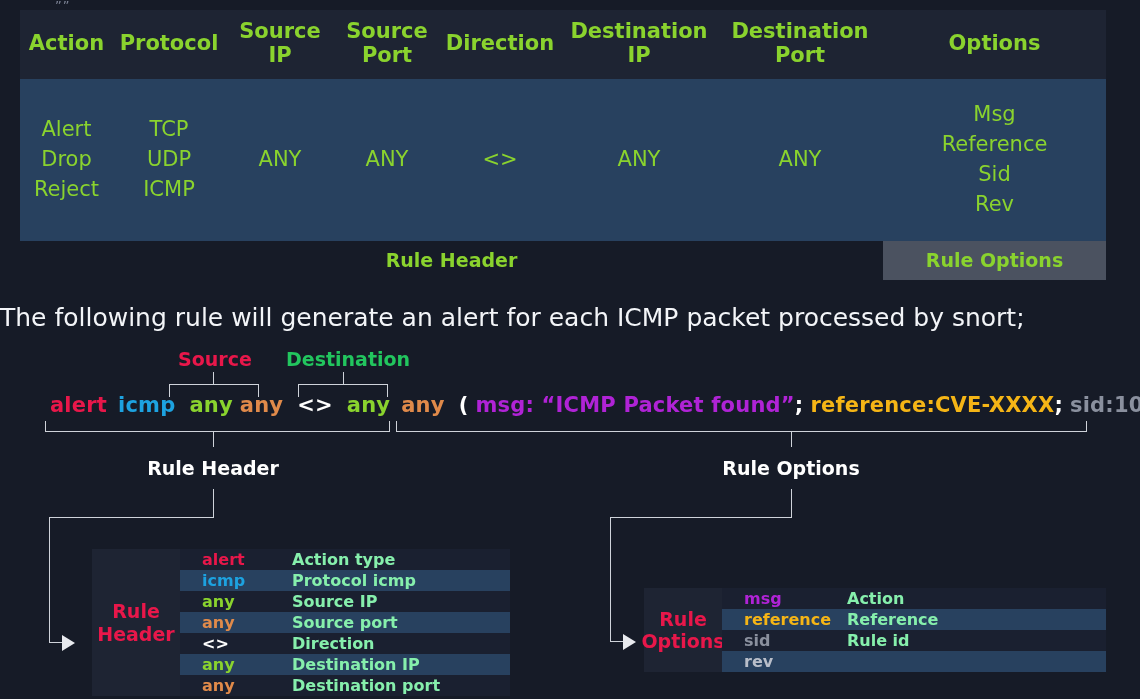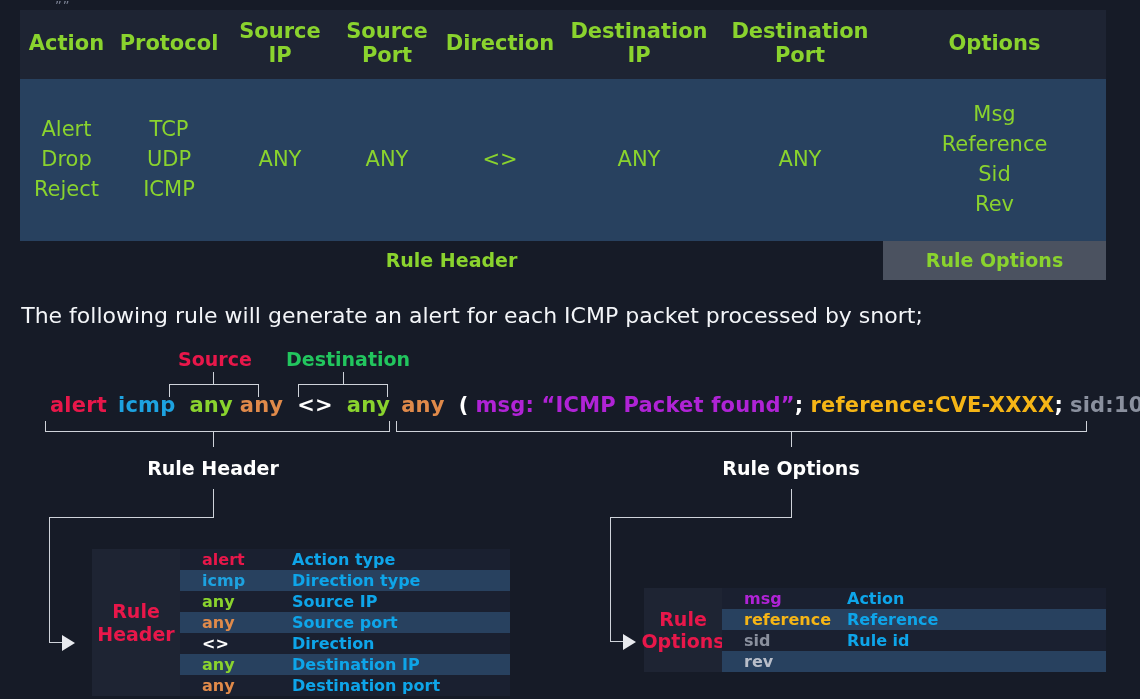--- a/index.html
+++ b/index.html
@@ -86,21 +86,21 @@
   col.c-dstport  { width: 166px; }
   col.c-options  { width: 223px; }
 
   
   .description {
     position: absolute;
     left: 0;
     top: 303px;
     width: 944px;
     text-align: center;
-    font-size: 22px;
+    font-size: 25px;
     color: #f3f5f8;
     font-weight: normal;
     white-space: nowrap;
   }
 
   
   .rule-area {
     position: absolute;
     left: 0;
     top: 348px;
@@ -245,21 +245,21 @@
   .detail.options-detail .detail-row { width: 384px; }
   .detail-row.odd  { background: #1a2030; }
   .detail-row.even { background: #28415f; }
 
   .detail-key {
     padding-left: 22px;
     white-space: nowrap;
   }
   .detail.header-detail  .detail-key { width: 90px; }
   .detail.options-detail .detail-key { width: 103px; }
-  .detail-desc { color: #0ea5e9; white-space: nowrap; }
+  .detail-desc { color: #86efac; white-space: nowrap; }
 
   .k-alert { color: #e8174a; }
   .k-icmp  { color: #1da2e0; }
   .k-any   { color: #8ad32e; }
   .k-port  { color: #e08a4a; }
   .k-dir   { color: #ffffff; }
   .k-msg   { color: #b023d6; }
   .k-ref   { color: #f5b516; }
   .k-sid   { color: #8a909e; }
   .k-rev   { color: #b9bec9; }
@@ -379,21 +379,21 @@
 
 <div class="detail header-detail">
   <div class="detail-label">Rule Header</div>
   <div class="detail-rows">
     <div class="detail-row odd">
       <span class="detail-key k-alert">alert</span>
       <span class="detail-desc">Action type</span>
     </div>
     <div class="detail-row even">
       <span class="detail-key k-icmp">icmp</span>
-      <span class="detail-desc">Direction type</span>
+      <span class="detail-desc">Protocol icmp</span>
     </div>
     <div class="detail-row odd">
       <span class="detail-key k-any">any</span>
       <span class="detail-desc">Source IP</span>
     </div>
     <div class="detail-row even">
       <span class="detail-key k-port">any</span>
       <span class="detail-desc">Source port</span>
     </div>
     <div class="detail-row odd">

